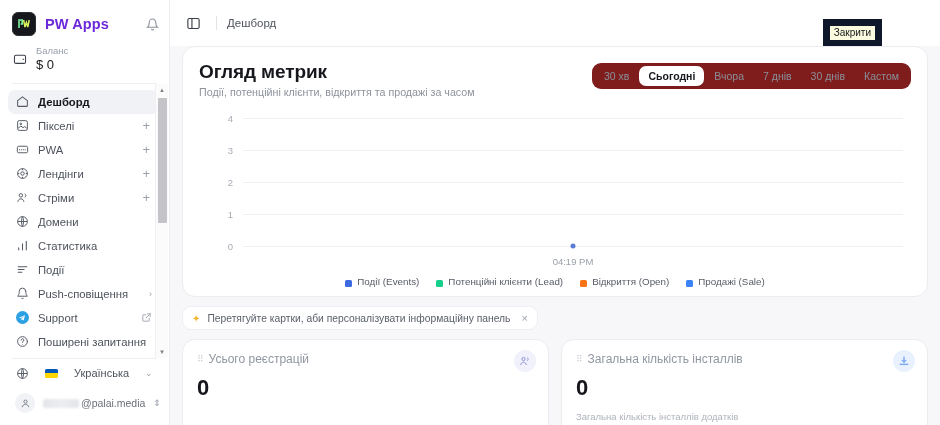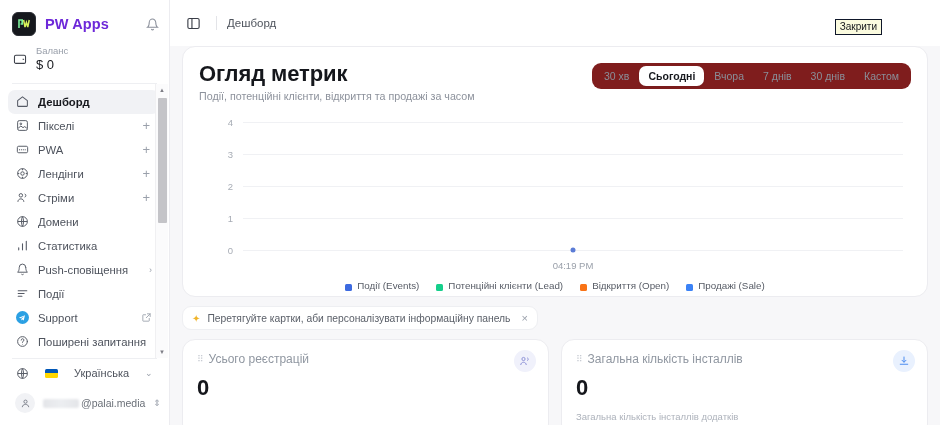--- a/index.html
+++ b/index.html
@@ -121,33 +121,33 @@
   .panel-btn {
     width: 26px; height: 26px; border-radius: 7px;
     display: flex; align-items: center; justify-content: center;
     color: #3a3e47; cursor: pointer;
   }
   .tb-sep { width: 1px; height: 14px; background: #e3e4e8; }
   .crumb { font-size: 11.5px; color: #4f545d; }
 
   .tooltip-close {
     position: absolute; right: 58px; top: 19px;
-    background: #fbfbdf; border: 1px solid #0f172a;
+    background: #fbfbdf; border: 7px solid #0f172a;
     font-size: 10px; color: #15171c; padding: 1px 4px 2px 4px;
     line-height: 1.1; white-space: nowrap;
   }
 
   .content { padding: 0 12px; }
 
   .card {
     background: #ffffff; border: 1px solid #ececf0; border-radius: 13px;
   }
   .chart-card { padding: 14px 16px 10px 16px; height: 251px; position: relative;}
   .chart-head { display: flex; align-items: flex-start; justify-content: space-between; }
-  .chart-title { font-size: 22px; font-weight: 700; color: #15171c; letter-spacing: -.1px; }
+  .chart-title { font-size: 19px; font-weight: 700; color: #15171c; letter-spacing: -.1px; }
   .chart-sub { font-size: 10.7px; color: #8d929c; margin-top: 3px; }
 
   .segments {
     display: flex; align-items: center; background: #7f1d1d;
     border-radius: 9px; padding: 3px; gap: 1px;
     margin-top: 2px;
   }
   .seg {
     font-size: 10.5px; color: #8a8f99; padding: 4px 9px;
     border-radius: 7px; cursor: pointer; white-space: nowrap;
@@ -313,36 +313,36 @@
           <span class="nav-ico">
             <svg width="13" height="13" viewBox="0 0 24 24" fill="none" stroke="currentColor" stroke-width="2" stroke-linecap="round">
                 <path d="M5 20v-4M12 20V9M19 20V4"></path>
               </svg>
           </span>
           <span class="nav-label">Статистика</span>
         </div>
 
         <div class="nav-item">
           <span class="nav-ico">
+            <svg width="13" height="13" viewBox="0 0 24 24" fill="none" stroke="currentColor" stroke-width="1.9" stroke-linecap="round">
+                <path d="M4 7h16M4 12h11M4 17h7"></path>
+              </svg>
+          </span>
+          <span class="nav-label">Події</span>
+        </div>
+
+        <div class="nav-item">
+          <span class="nav-ico">
             <svg width="13" height="13" viewBox="0 0 24 24" fill="none" stroke="currentColor" stroke-width="1.8" stroke-linecap="round">
                 <path d="M18 8a6 6 0 1 0-12 0c0 7-3 9-3 9h18s-3-2-3-9"></path>
                 <path d="M13.7 21a2 2 0 0 1-3.4 0"></path>
               </svg>
           </span>
           <span class="nav-label">Push-сповіщення</span>
           <span class="nav-chev">›</span>
-        </div>
-
-        <div class="nav-item">
-          <span class="nav-ico">
-            <svg width="13" height="13" viewBox="0 0 24 24" fill="none" stroke="currentColor" stroke-width="1.9" stroke-linecap="round">
-                <path d="M4 7h16M4 12h11M4 17h7"></path>
-              </svg>
-          </span>
-          <span class="nav-label">Події</span>
         </div>
 
         <div class="nav-item">
           <span class="nav-ico">
             <span class="tg-ico">
               <svg width="8" height="8" viewBox="0 0 24 24" fill="#ffffff">
                   <path d="M21 4 2.6 11.2l5 1.6L19 6.4l-9 8.1.3 5 2.6-3.2 4.2 3.1z"></path>
                 </svg>
             </span>
           </span>

